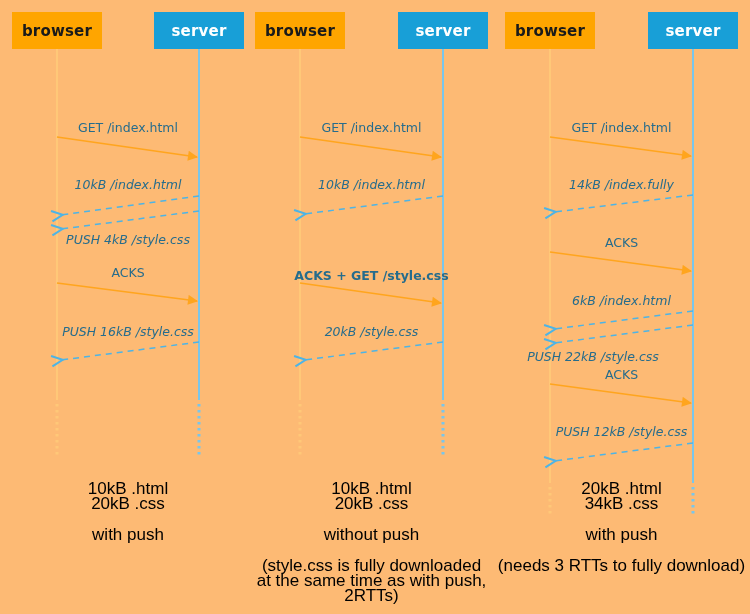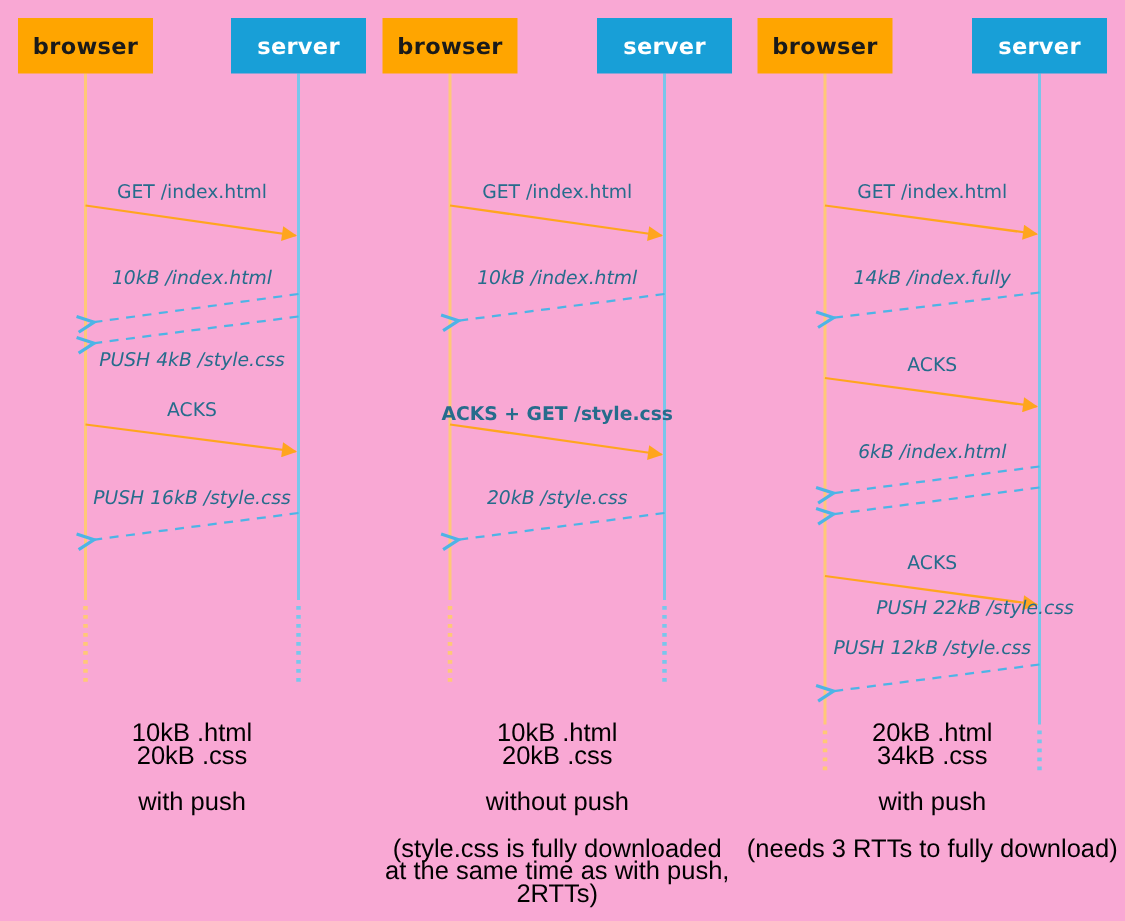--- a/index.html
+++ b/index.html
@@ -1,19 +1,19 @@
 <!DOCTYPE html>
 <html><head>
 <meta charset="utf-8">
 <style>
   html,body{margin:0;padding:0;background:#ffffff;}
   #stage{
     position:relative;
     width:750px;height:614px;
-    background:#f9a8d4;
+    background:#fdba74;
     font-family:"DejaVu Sans", sans-serif;
     overflow:hidden;
   }
   #arrow-svg{position:absolute;left:0;top:0;width:750px;height:614px;}
   .actor-box{
     position:absolute;
     width:90px;height:37px;
     display:flex;align-items:center;justify-content:center;
     font-size:15px;font-weight:bold;
     letter-spacing:.2px;
@@ -105,21 +105,21 @@
       <div class="footer-line" style="left: 371.5px; top: 527px;">without push</div>
       <div class="footer-line" style="left: 371.5px; top: 558px;">(style.css is fully downloaded</div>
       <div class="footer-line" style="left: 371.5px; top: 573px;">at the same time as with push,</div>
       <div class="footer-line" style="left: 371.5px; top: 588px; text-align: right;">2RTTs)</div>
       <div class="actor-box actor-browser" style="left: 505px; top: 12px;">browser</div>
       <div class="actor-box actor-server" style="left: 648px; top: 12px;">server</div>
       <div class="msg-label" style="left: 621.5px; top: 120px;">GET /index.html</div>
       <div class="msg-label italic" style="left: 621.5px; top: 177px;">14kB /index.fully</div>
       <div class="msg-label" style="left: 621.5px; top: 235px;">ACKS</div>
       <div class="msg-label italic" style="left: 621.5px; top: 293px;">6kB /index.html</div>
-      <div class="msg-label italic" style="left: 650px; top: 349px; margin-top: 48px;">PUSH 22kB /style.css</div>
+      <div class="msg-label italic" style="left: 593px; top: 349px;">PUSH 22kB /style.css</div>
       <div class="msg-label" style="left: 621.5px; top: 367px;">ACKS</div>
       <div class="msg-label italic" style="left: 621.5px; top: 424px;">PUSH 12kB /style.css</div>
       <div class="footer-line" style="left: 621.5px; top: 481px;">20kB .html</div>
       <div class="footer-line" style="left: 621.5px; top: 496px;">34kB .css</div>
       <div class="footer-line" style="left: 621.5px; top: 527px;">with push</div>
       <div class="footer-line" style="left: 621.5px; top: 558px;">(needs 3 RTTs to fully download)</div>
     </div>
 </div>
 
 </body></html>

